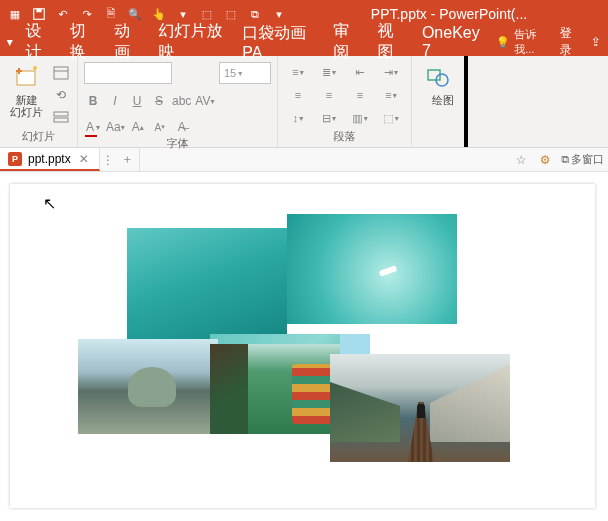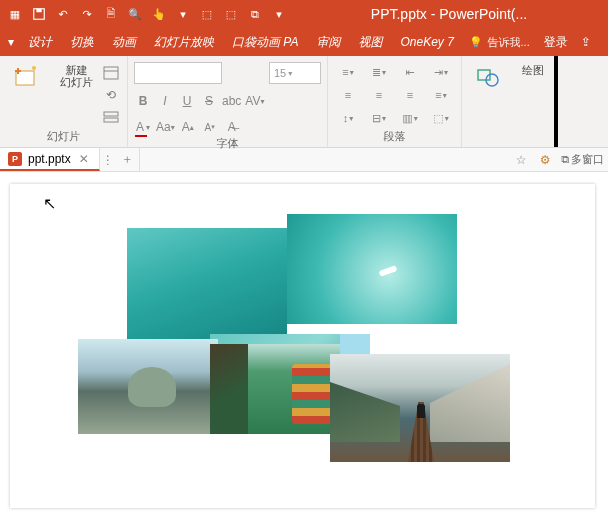--- a/index.html
+++ b/index.html
@@ -5,31 +5,31 @@
 * { margin: 0; padding: 0; box-sizing: border-box; font-family: "Microsoft YaHei", sans-serif; user-select: none; }
 body { width: 608px; height: 521px; background: #fff; overflow: hidden; font-size: 12px; }
 
 .titlebar { height: 28px; background: #d24726; display: flex; align-items: center; padding: 0 4px; gap: 4px; }
 .titlebar .qa { display: flex; gap: 2px; }
 .titlebar .qa-btn { width: 22px; height: 22px; display: flex; align-items: center; justify-content: center; color: #fff; font-size: 11px; cursor: pointer; }
 .titlebar .title { flex: 1; text-align: center; color: #fff; font-size: 14px; }
 
 .ribbon-tabs { height: 28px; background: #d24726; display: flex; align-items: center; padding: 0 4px; gap: 2px; color: #fff; }
 .ribbon-tabs .caret { width: 14px; text-align: center; cursor: pointer; }
-.ribbon-tabs .tab { padding: 0 8px; height: 28px; display: flex; align-items: center; cursor: pointer; font-size: 12px; font-style: italic; }
+.ribbon-tabs .tab { padding: 0 8px; height: 28px; display: flex; align-items: center; cursor: pointer; font-size: 16px; }
 .ribbon-tabs .tell { display: flex; align-items: center; gap: 4px; font-size: 11px; opacity: .9; padding: 0 6px; cursor: pointer; }
 .ribbon-tabs .login { padding: 0 6px; cursor: pointer; font-size: 12px; }
 .ribbon-tabs .icon-btn { width: 20px; text-align: center; cursor: pointer; }
 
 .ribbon { height: 92px; background: #f3f2f1; border-bottom: 1px solid #d8d8d8; display: flex; }
 .group { border-right: 1px solid #e1dfdd; padding: 2px 6px; display: flex; flex-direction: column; justify-content: space-between; }
 .group-label { text-align: center; font-size: 11px; color: #666; height: 16px; }
 .group-body { flex: 1; display: flex; align-items: flex-start; gap: 4px; padding-top: 4px; }
 
-.big-btn { display: flex; flex-direction: row; align-items: flex-start; gap: 18px; cursor: pointer; padding: 2px 4px; }
+.big-btn { display: flex; flex-direction: column; align-items: flex-end; gap: 2px; cursor: pointer; padding: 2px 4px; }
 .big-btn .ic { width: 32px; height: 28px; display: flex; align-items: center; justify-content: center; }
 .big-btn .lbl { font-size: 11px; color: #444; text-align: center; line-height: 12px; }
 
 .small-tools { display: flex; flex-direction: column; gap: 4px; padding-top: 2px; }
 .tool { width: 20px; height: 18px; display: flex; align-items: center; justify-content: center; color: #777; cursor: pointer; font-size: 12px; }
 
 .font-box { height: 22px; border: 1px solid #c8c6c4; background: #fff; padding: 0 4px; font-size: 11px; color: #999; display: flex; align-items: center; }
 .font-name { width: 88px; }
 .font-size { width: 52px; margin-left: 45px; }
 .font-btns { display: flex; gap: 4px; margin-top: 4px; }

